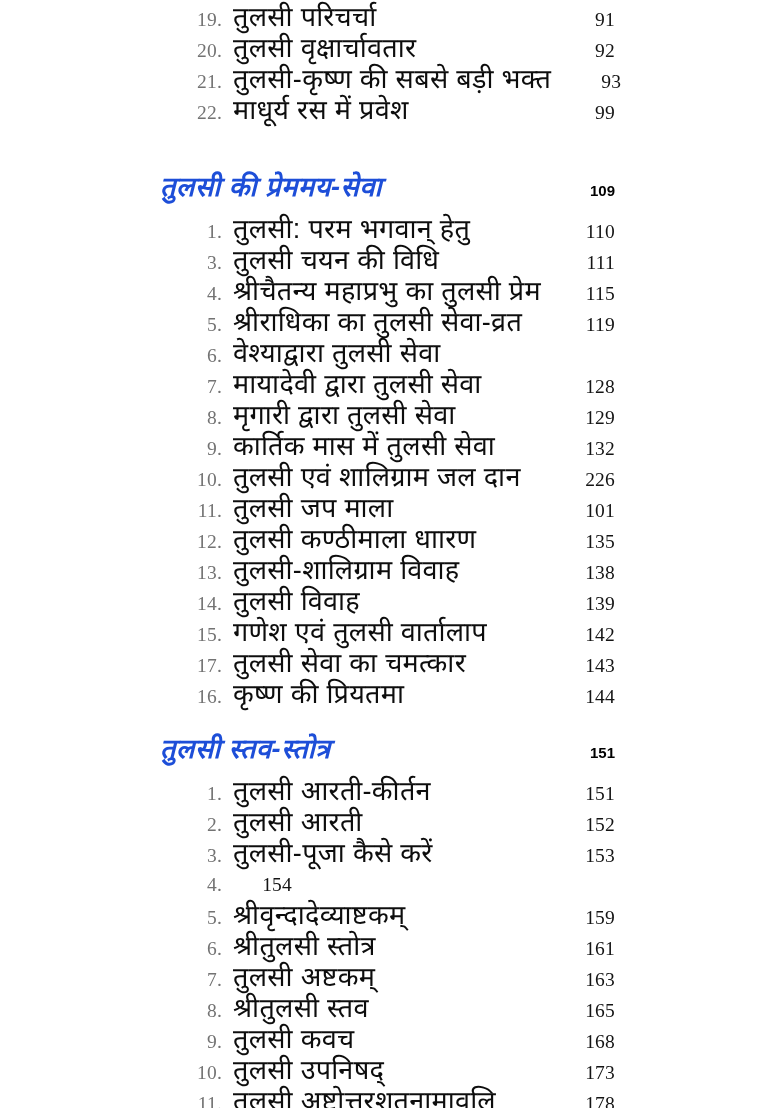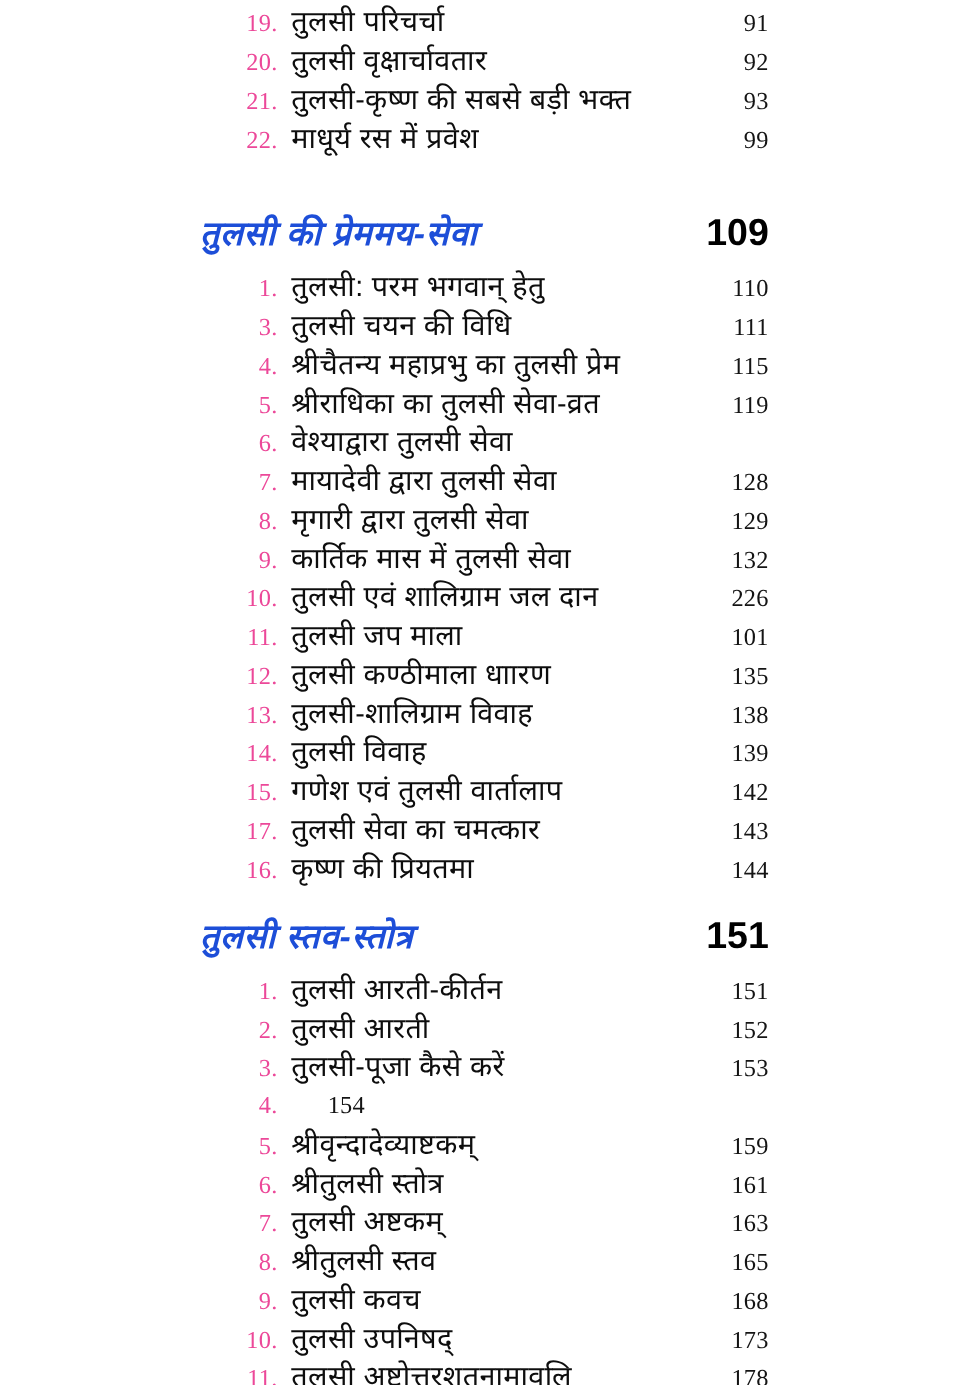--- a/index.html
+++ b/index.html
@@ -40,27 +40,27 @@
   }
 
   .toc-num {
     width: 222px;
     text-align: right;
     font-size: 19.5px;
     font-family: "Liberation Serif", "DejaVu Serif", serif;
     letter-spacing: 0.2px;
     padding-right: 0;
     flex: 0 0 222px;
-    color: #ec4899;
+    color: #737373;
   }
 
   .toc-title {
     flex: 1 1 auto;
     padding-left: 11px;
-    font-size: 23px;
+    font-size: 27px;
     font-family: "Liberation Sans", "DejaVu Sans", sans-serif;
     color: #0d0d0d;
     white-space: nowrap;
     letter-spacing: 0.3px;
   }
 
   .toc-page {
     flex: 0 0 70px;
     width: 70px;
     text-align: right;
@@ -91,21 +91,21 @@
     color: #1d4ed8;
     white-space: nowrap;
     letter-spacing: 0.6px;
   }
 
   .section-head .head-page {
     flex: 0 0 70px;
     width: 70px;
     text-align: right;
     padding-right: 165px;
-    font-size: 30px;
+    font-size: 15px;
     font-weight: bold;
     font-family: "Liberation Sans", "DejaVu Sans", sans-serif;
     color: #000000;
   }
 
   
   #block-top      { position: absolute; top: 2px;   left: 0; }
   #block-sec1     { position: absolute; top: 165px; left: 0; }
   #block-sec1list { position: absolute; top: 214px; left: 0; }
   #block-sec2     { position: absolute; top: 727px; left: 0; }

